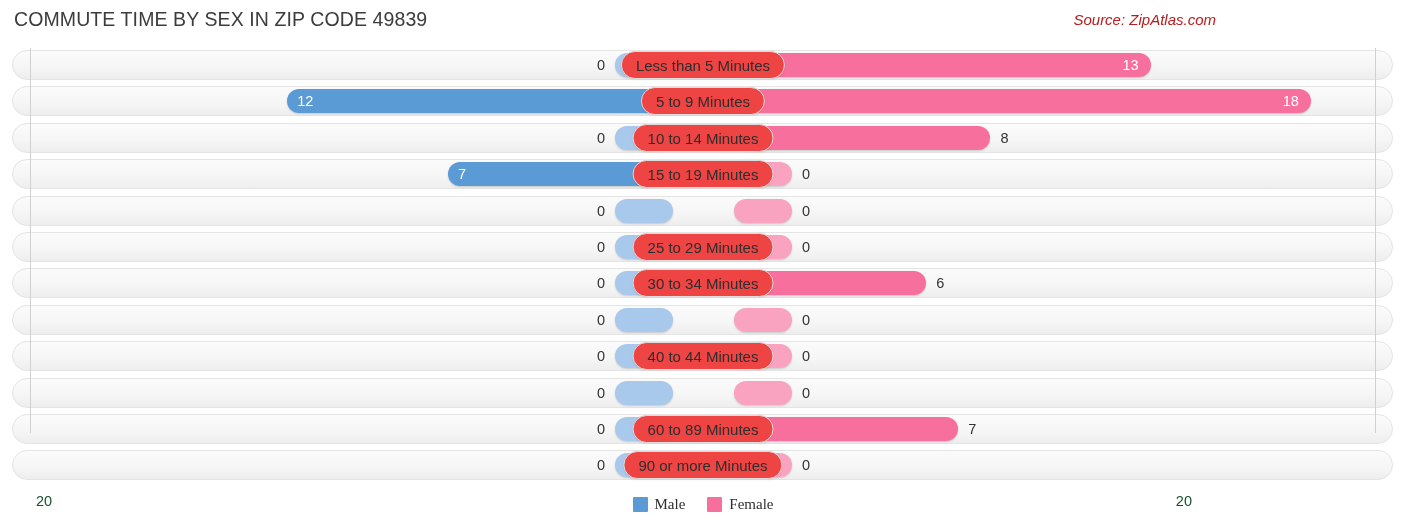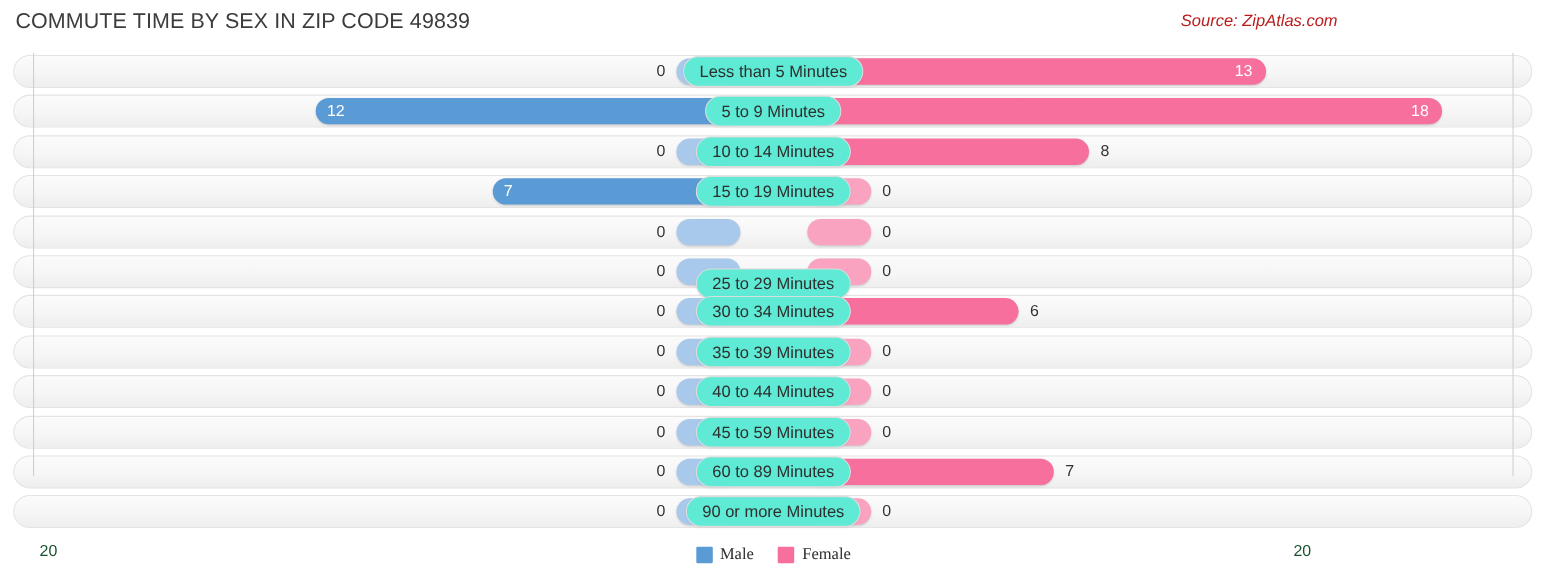--- a/index.html
+++ b/index.html
@@ -115,21 +115,21 @@
   .val.inside  { color: #ffffff; }
   .val.male-side   { text-align: right; }
   .val.female-side { text-align: left; }
 
   
   .pill {
     position: absolute;
     top: 3px;
     height: 28px;
     line-height: 28px;
-    background: #5eead4;
+    background: #ef4444;
     border: 1px solid #dcdcdc;
     border-radius: 15px;
     font-size: 15px;
     color: #2e2e2e;
     text-align: center;
     white-space: nowrap;
     padding: 0 14px;
     box-sizing: border-box;
     transform: translateX(-50%);
     z-index: 5;
@@ -220,53 +220,51 @@
           <div class="val male-side outside" style="left: 555px; width: 50px;">0</div>
           <div class="bar female zero" style="left: 734px; width: 58px;"></div>
           <div class="val female-side outside" style="left: 802px;">0</div>
         </div>
         <div class="row">
           <div class="track"></div>
           <div class="bar male zero" style="left: 615px; width: 58px;"></div>
           <div class="val male-side outside" style="left: 555px; width: 50px;">0</div>
           <div class="bar female zero" style="left: 734px; width: 58px;"></div>
           <div class="val female-side outside" style="left: 802px;">0</div>
-          <div class="pill" style="left: 703px; margin-top: 11px;">25 to 29 Minutes</div>
+          <div class="pill" style="left: 703px;">25 to 29 Minutes</div>
         </div>
         <div class="row">
           <div class="track"></div>
           <div class="bar male zero" style="left: 615px; width: 58px;"></div>
           <div class="val male-side outside" style="left: 555px; width: 50px;">0</div>
           <div class="bar female" style="left: 734px; width: 192.3px;"></div>
           <div class="val female-side outside" style="left: 936.3px;">6</div>
           <div class="pill" style="left: 703px; text-align: right;">30 to 34 Minutes</div>
         </div>
         <div class="row">
           <div class="track"></div>
           <div class="bar male zero" style="left: 615px; width: 58px;"></div>
           <div class="val male-side outside" style="left: 555px; width: 50px;">0</div>
           <div class="bar female zero" style="left: 734px; width: 58px;"></div>
           <div class="val female-side outside" style="left: 802px;">0</div>
-          <div class="pill" style="left: 703px;">35 to 39 Minutes</div>
         </div>
         <div class="row">
           <div class="track"></div>
           <div class="bar male zero" style="left: 615px; width: 58px;"></div>
           <div class="val male-side outside" style="left: 555px; width: 50px;">0</div>
           <div class="bar female zero" style="left: 734px; width: 58px;"></div>
           <div class="val female-side outside" style="left: 802px;">0</div>
           <div class="pill" style="left: 703px;">40 to 44 Minutes</div>
         </div>
         <div class="row">
           <div class="track"></div>
           <div class="bar male zero" style="left: 615px; width: 58px;"></div>
           <div class="val male-side outside" style="left: 555px; width: 50px;">0</div>
           <div class="bar female zero" style="left: 734px; width: 58px;"></div>
           <div class="val female-side outside" style="left: 802px;">0</div>
-          <div class="pill" style="left: 703px;">45 to 59 Minutes</div>
         </div>
         <div class="row">
           <div class="track"></div>
           <div class="bar male zero" style="left: 615px; width: 58px;"></div>
           <div class="val male-side outside" style="left: 555px; width: 50px;">0</div>
           <div class="bar female" style="left: 734px; width: 224.35px;"></div>
           <div class="val female-side outside" style="left: 968.35px;">7</div>
           <div class="pill" style="left: 703px;">60 to 89 Minutes</div>
         </div>
         <div class="row">

